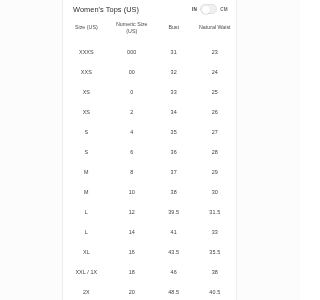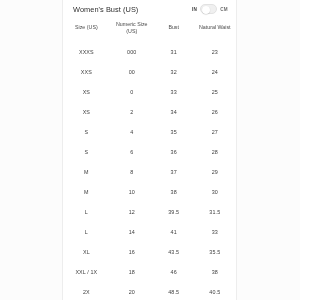--- a/index.html
+++ b/index.html
@@ -128,21 +128,21 @@
 <body>
 
 <div id="screen">
 
   <div class="gutter left"></div>
   <div class="gutter right"></div>
 
   <div id="chart-card">
 
     <div class="card-header">
-      <div class="chart-title">Women's Bust (US)</div>
+      <div class="chart-title">Women's Tops (US)</div>
 
       <div class="unit-toggle">
         <span class="unit-label active">IN</span>
         <span class="switch">
           <span class="knob"></span>
         </span>
         <span class="unit-label">CM</span>
       </div>
     </div>
 

